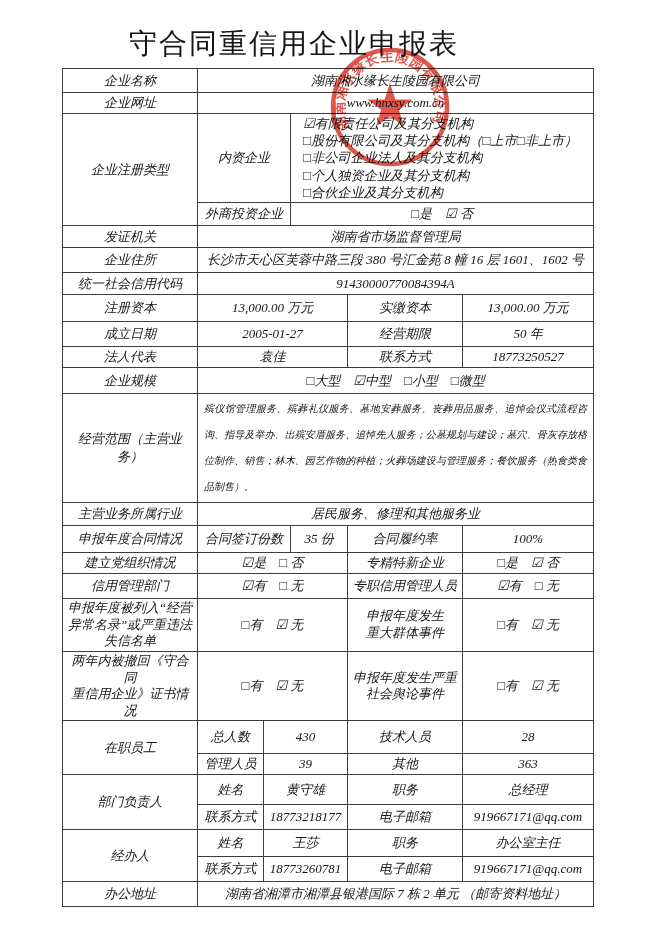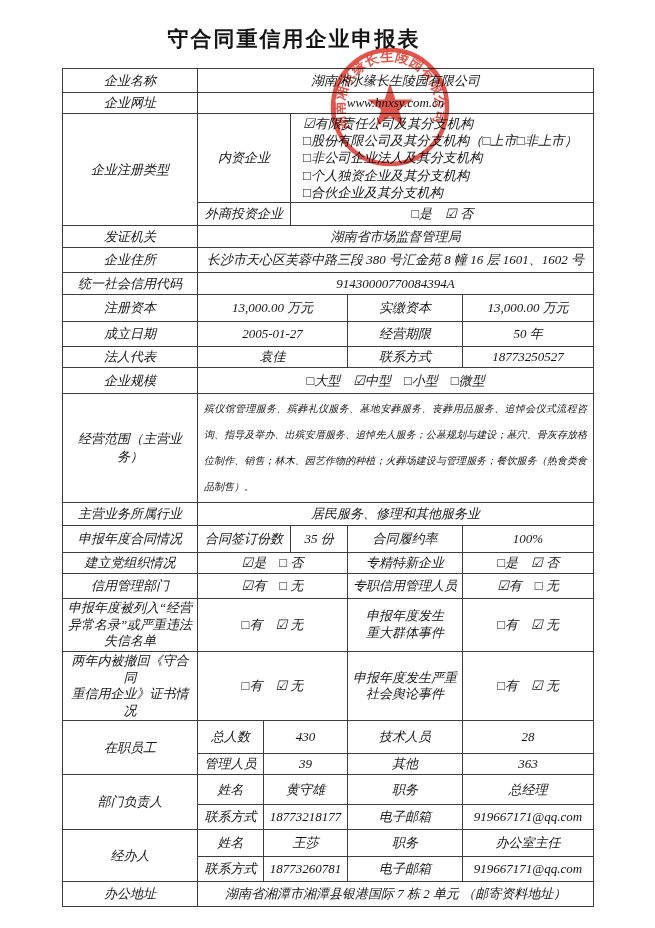--- a/index.html
+++ b/index.html
@@ -2,21 +2,21 @@
 <html><head>
 <meta charset="utf-8">
 <style>
   html,body { margin:0; padding:0; }
   body {
     width:655px; height:928px; background:#ffffff; position:relative;
     font-family:"Liberation Serif","DejaVu Serif",serif; color:#151515;
   }
   .title {
     position:absolute; top:25px; left:0; width:588px; text-align:center;
-    font-size:21px; font-weight:bold; letter-spacing:2px;
+    font-size:28px; font-weight:normal; letter-spacing:2px;
   }
   table.form {
     position:absolute; left:62px; top:68px; width:531px;
     border-collapse:collapse; table-layout:fixed;font-style:italic;
   }
   td {
     border:1.4px solid #3d3d3d; text-align:center; vertical-align:middle;
     font-size:13px; padding:1px 3px; overflow:hidden;
   }
   td.opts { text-align:left; padding-left:12px;margin-top:28px; }

